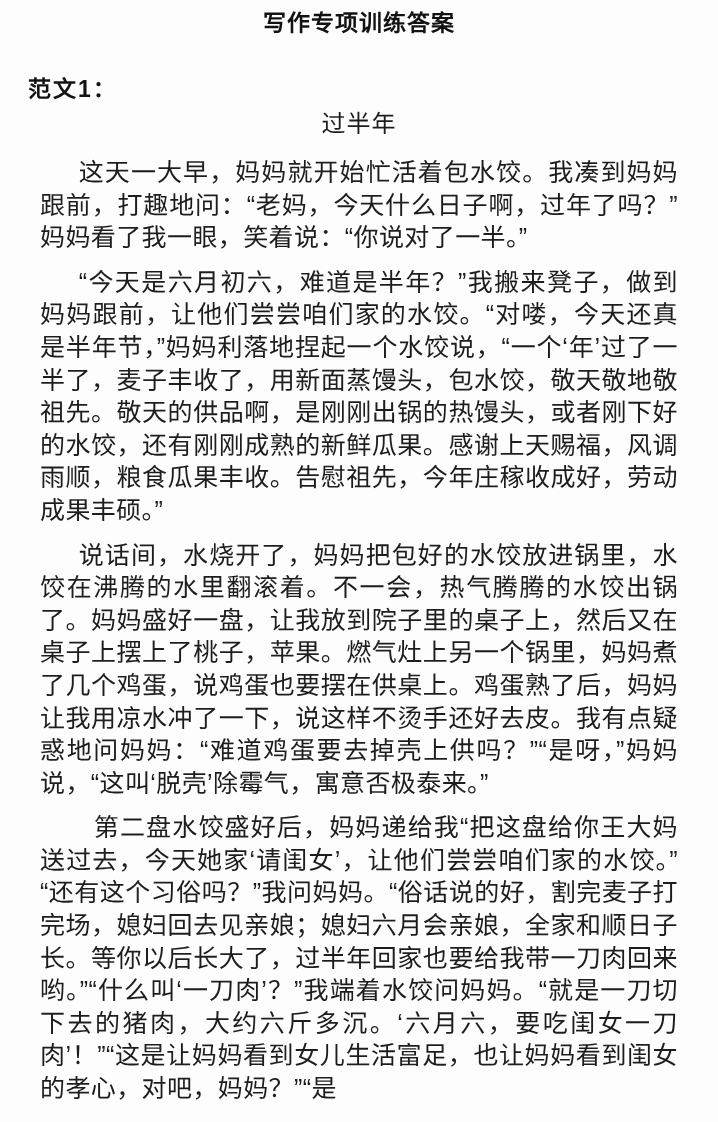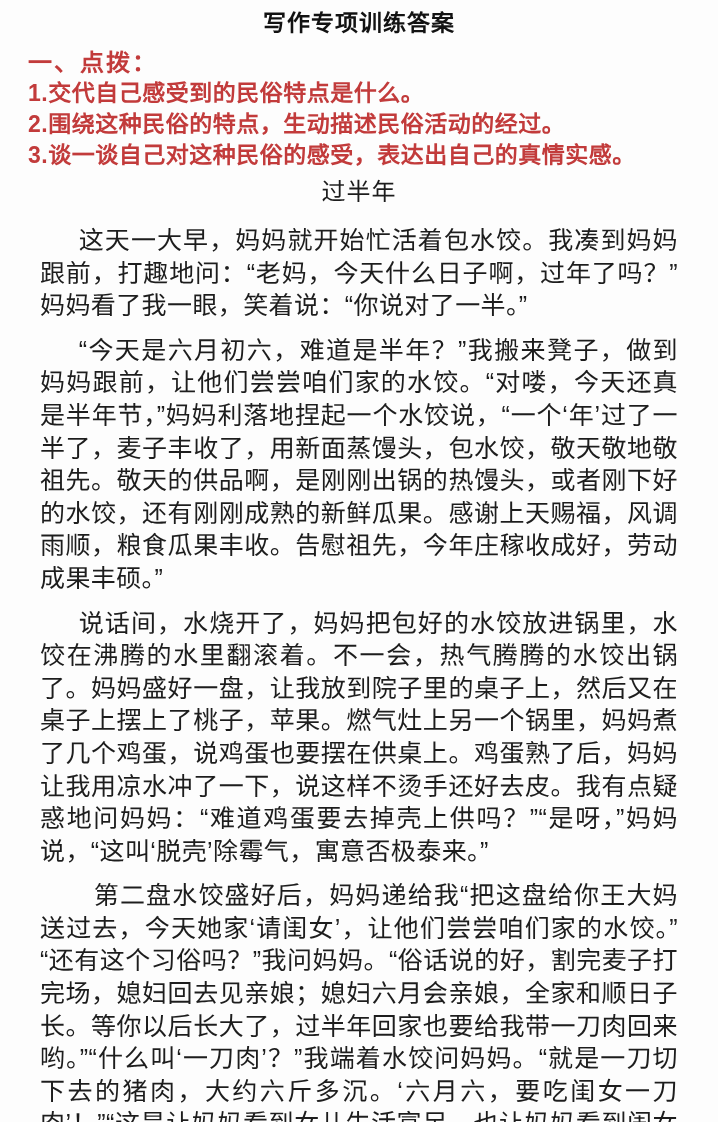--- a/index.html
+++ b/index.html
@@ -75,28 +75,23 @@
     text-indent:2.15em;
   }
 </style>
 </head>
 <body>
 
 <div class="page">
 
   <h1 class="doc-title">写作专项训练答案</h1>
 
-  <div class="tips">
-    <div class="tips-heading">一、点拨：</div>
-    <div class="tip-item">1.交代自己感受到的民俗特点是什么。</div>
-    <div class="tip-item">2.围绕这种民俗的特点，生动描述民俗活动的经过。</div>
-    <div class="tip-item">3.谈一谈自己对这种民俗的感受，表达出自己的真情实感。</div>
-  </div>
 
   <div>
+    <div class="sample-heading">范文1：</div>
 
     <div class="essay-title">过半年</div>
 
     <div class="essay">
       <p>这天一大早，妈妈就开始忙活着包水饺。我凑到妈妈跟前，打趣地问：“老妈，今天什么日子啊，过年了吗？”妈妈看了我一眼，笑着说：“你说对了一半。”</p>
       <p>“今天是六月初六，难道是半年？”我搬来凳子，做到妈妈跟前，让他们尝尝咱们家的水饺。“对喽，今天还真是半年节，”妈妈利落地捏起一个水饺说，“一个‘年’过了一半了，麦子丰收了，用新面蒸馒头，包水饺，敬天敬地敬祖先。敬天的供品啊，是刚刚出锅的热馒头，或者刚下好的水饺，还有刚刚成熟的新鲜瓜果。感谢上天赐福，风调雨顺，粮食瓜果丰收。告慰祖先，今年庄稼收成好，劳动成果丰硕。”</p>
       <p>说话间，水烧开了，妈妈把包好的水饺放进锅里，水饺在沸腾的水里翻滚着。不一会，热气腾腾的水饺出锅了。妈妈盛好一盘，让我放到院子里的桌子上，然后又在桌子上摆上了桃子，苹果。燃气灶上另一个锅里，妈妈煮了几个鸡蛋，说鸡蛋也要摆在供桌上。鸡蛋熟了后，妈妈让我用凉水冲了一下，说这样不烫手还好去皮。我有点疑惑地问妈妈：“难道鸡蛋要去掉壳上供吗？”“是呀，”妈妈说，“这叫‘脱壳’除霉气，寓意否极泰来。”</p>
       <p class="wide-indent">第二盘水饺盛好后，妈妈递给我“把这盘给你王大妈送过去，今天她家‘请闺女’，让他们尝尝咱们家的水饺。”“还有这个习俗吗？”我问妈妈。“俗话说的好，割完麦子打完场，媳妇回去见亲娘；媳妇六月会亲娘，全家和顺日子长。等你以后长大了，过半年回家也要给我带一刀肉回来哟。”“什么叫‘一刀肉’？”我端着水饺问妈妈。“就是一刀切下去的猪肉，大约六斤多沉。‘六月六，要吃闺女一刀肉’！”“这是让妈妈看到女儿生活富足，也让妈妈看到闺女的孝心，对吧，妈妈？”“是</p>
     </div>
   </div>

